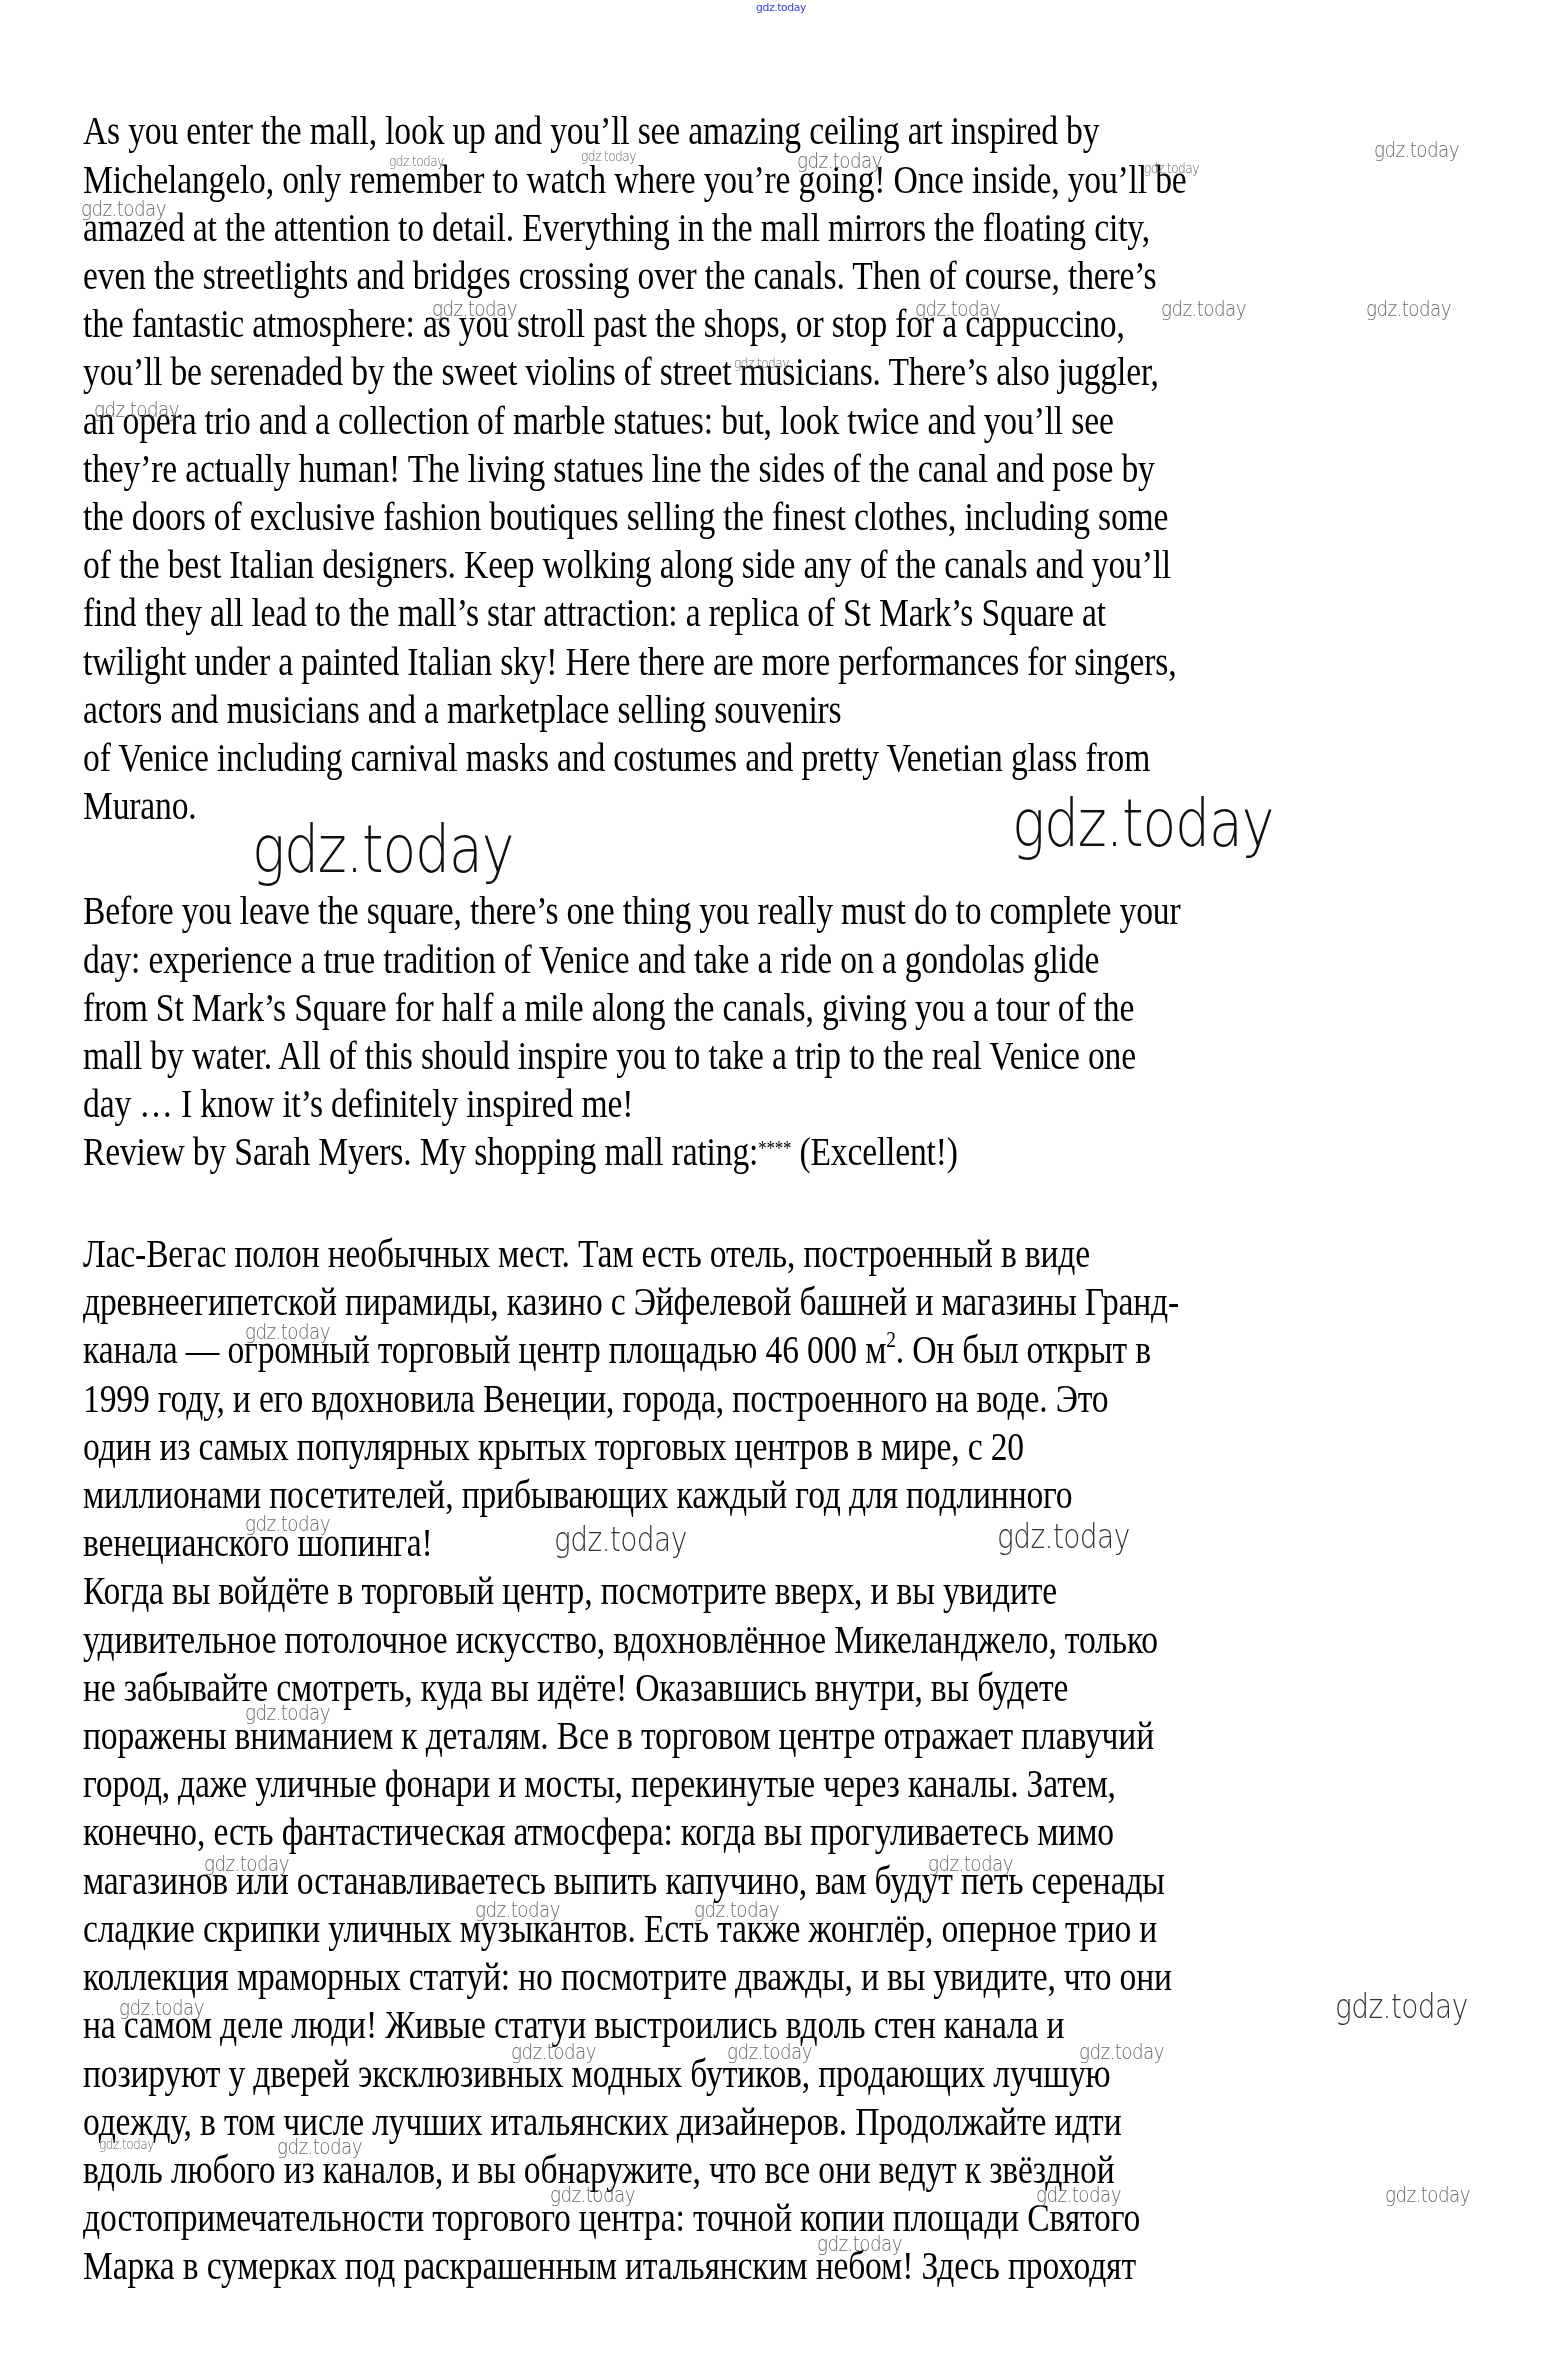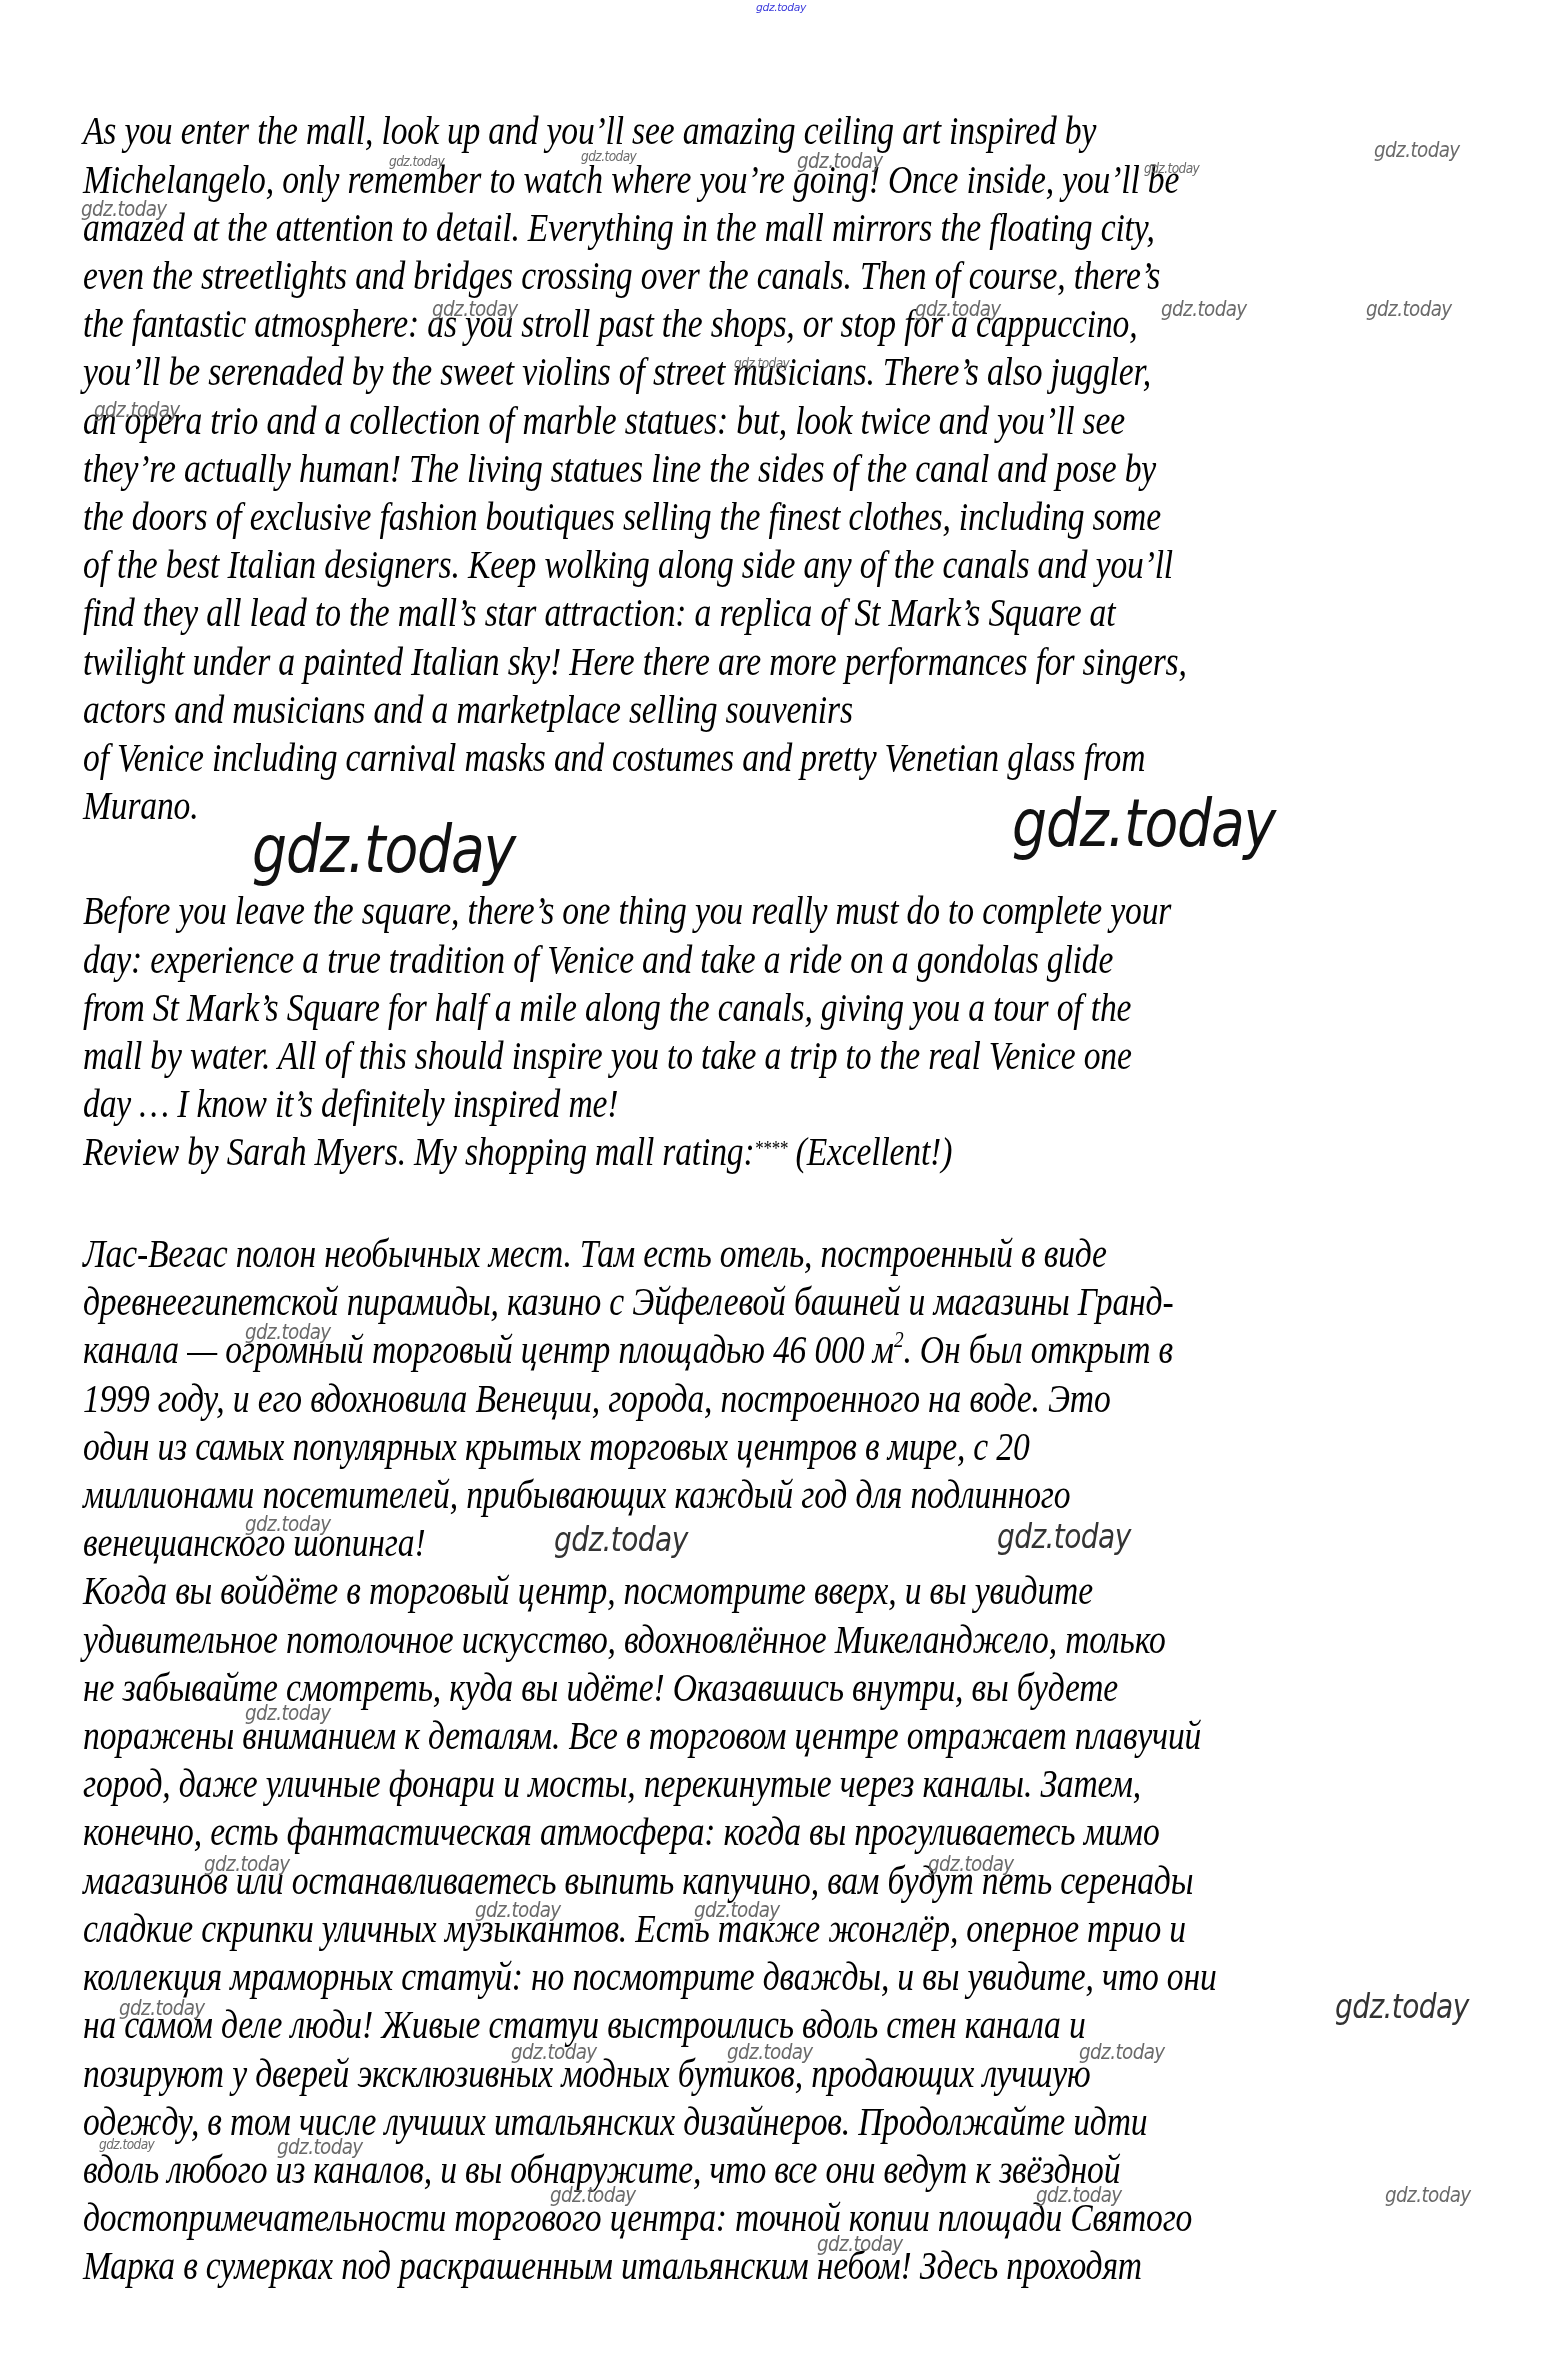--- a/index.html
+++ b/index.html
@@ -13,21 +13,20 @@
       position: relative;
       overflow: hidden;
       font-family: "Liberation Serif", "DejaVu Serif", serif;
       color: #000000;
     }
     .page {
       position: absolute;
       left: 0; top: 0;
       width: 1242px;
       height: 2377px;
-      font-style: italic;
     }
     .top-link {
       position: absolute;
       left: 756px;
       top: 1.4px;
       font-family: "DejaVu Sans", sans-serif;
       font-size: 10.8px;
       color: #3b3bdc;
       letter-spacing: -0.4px;
     }

